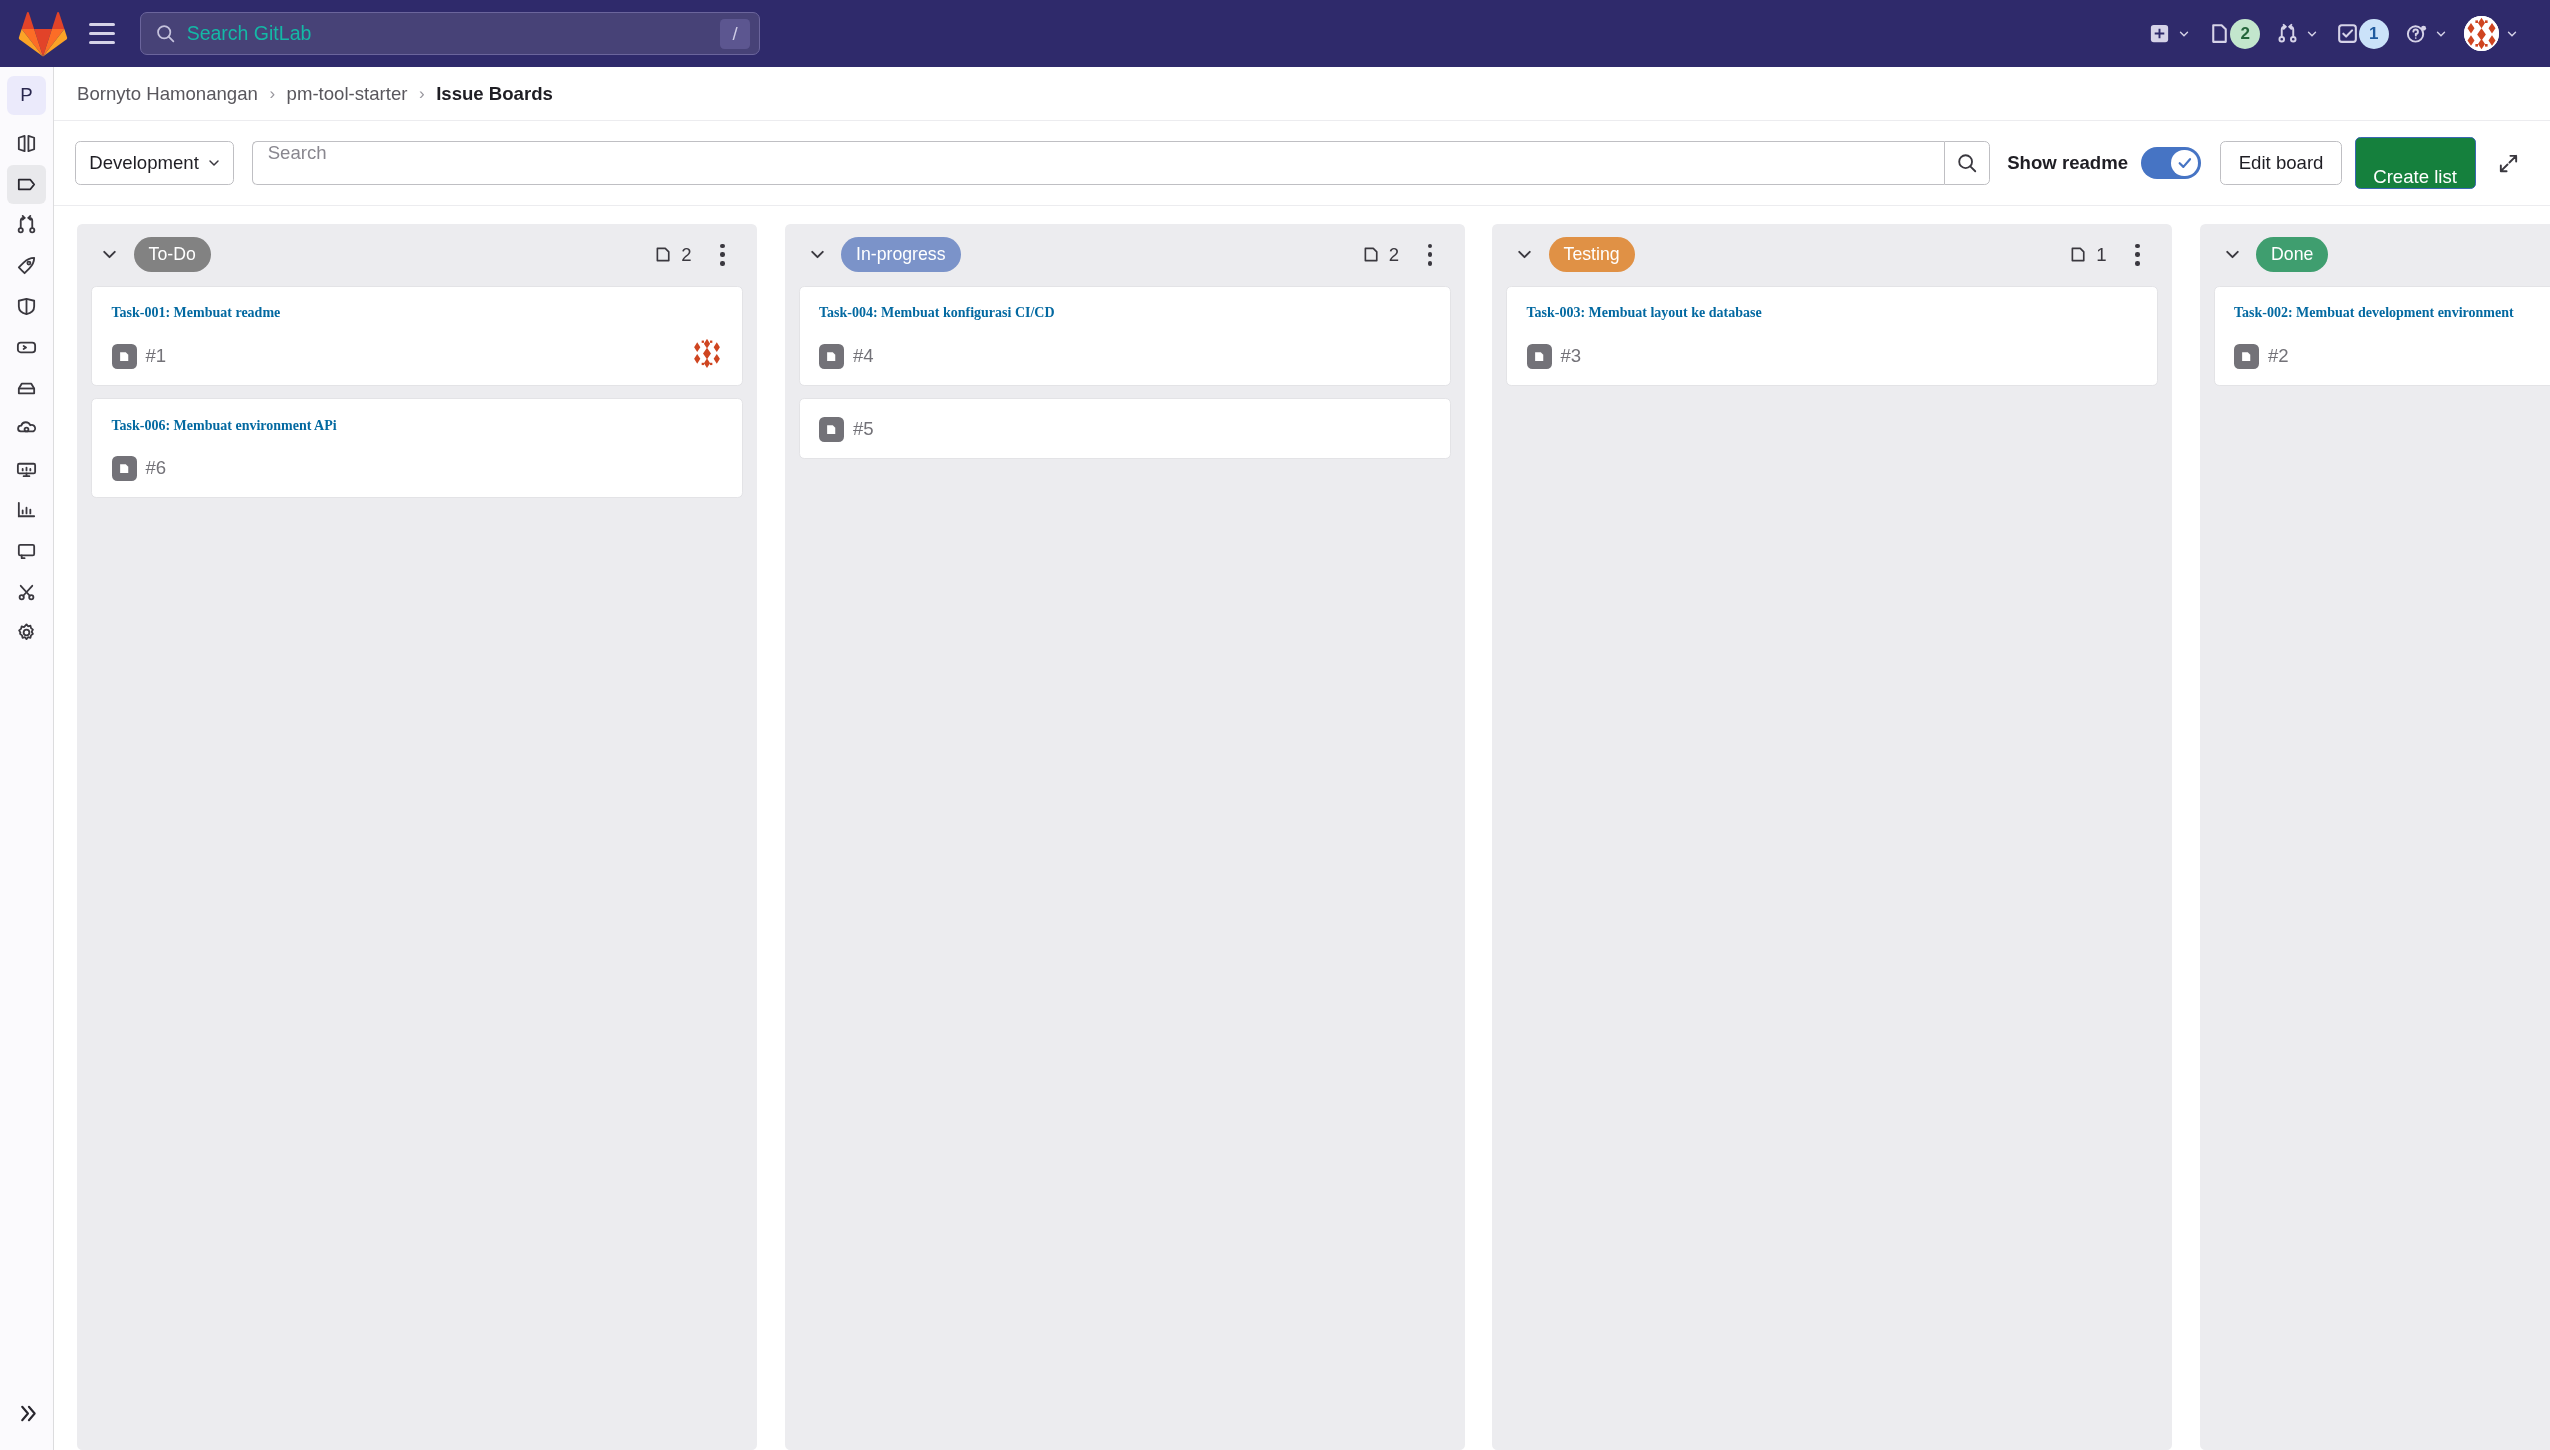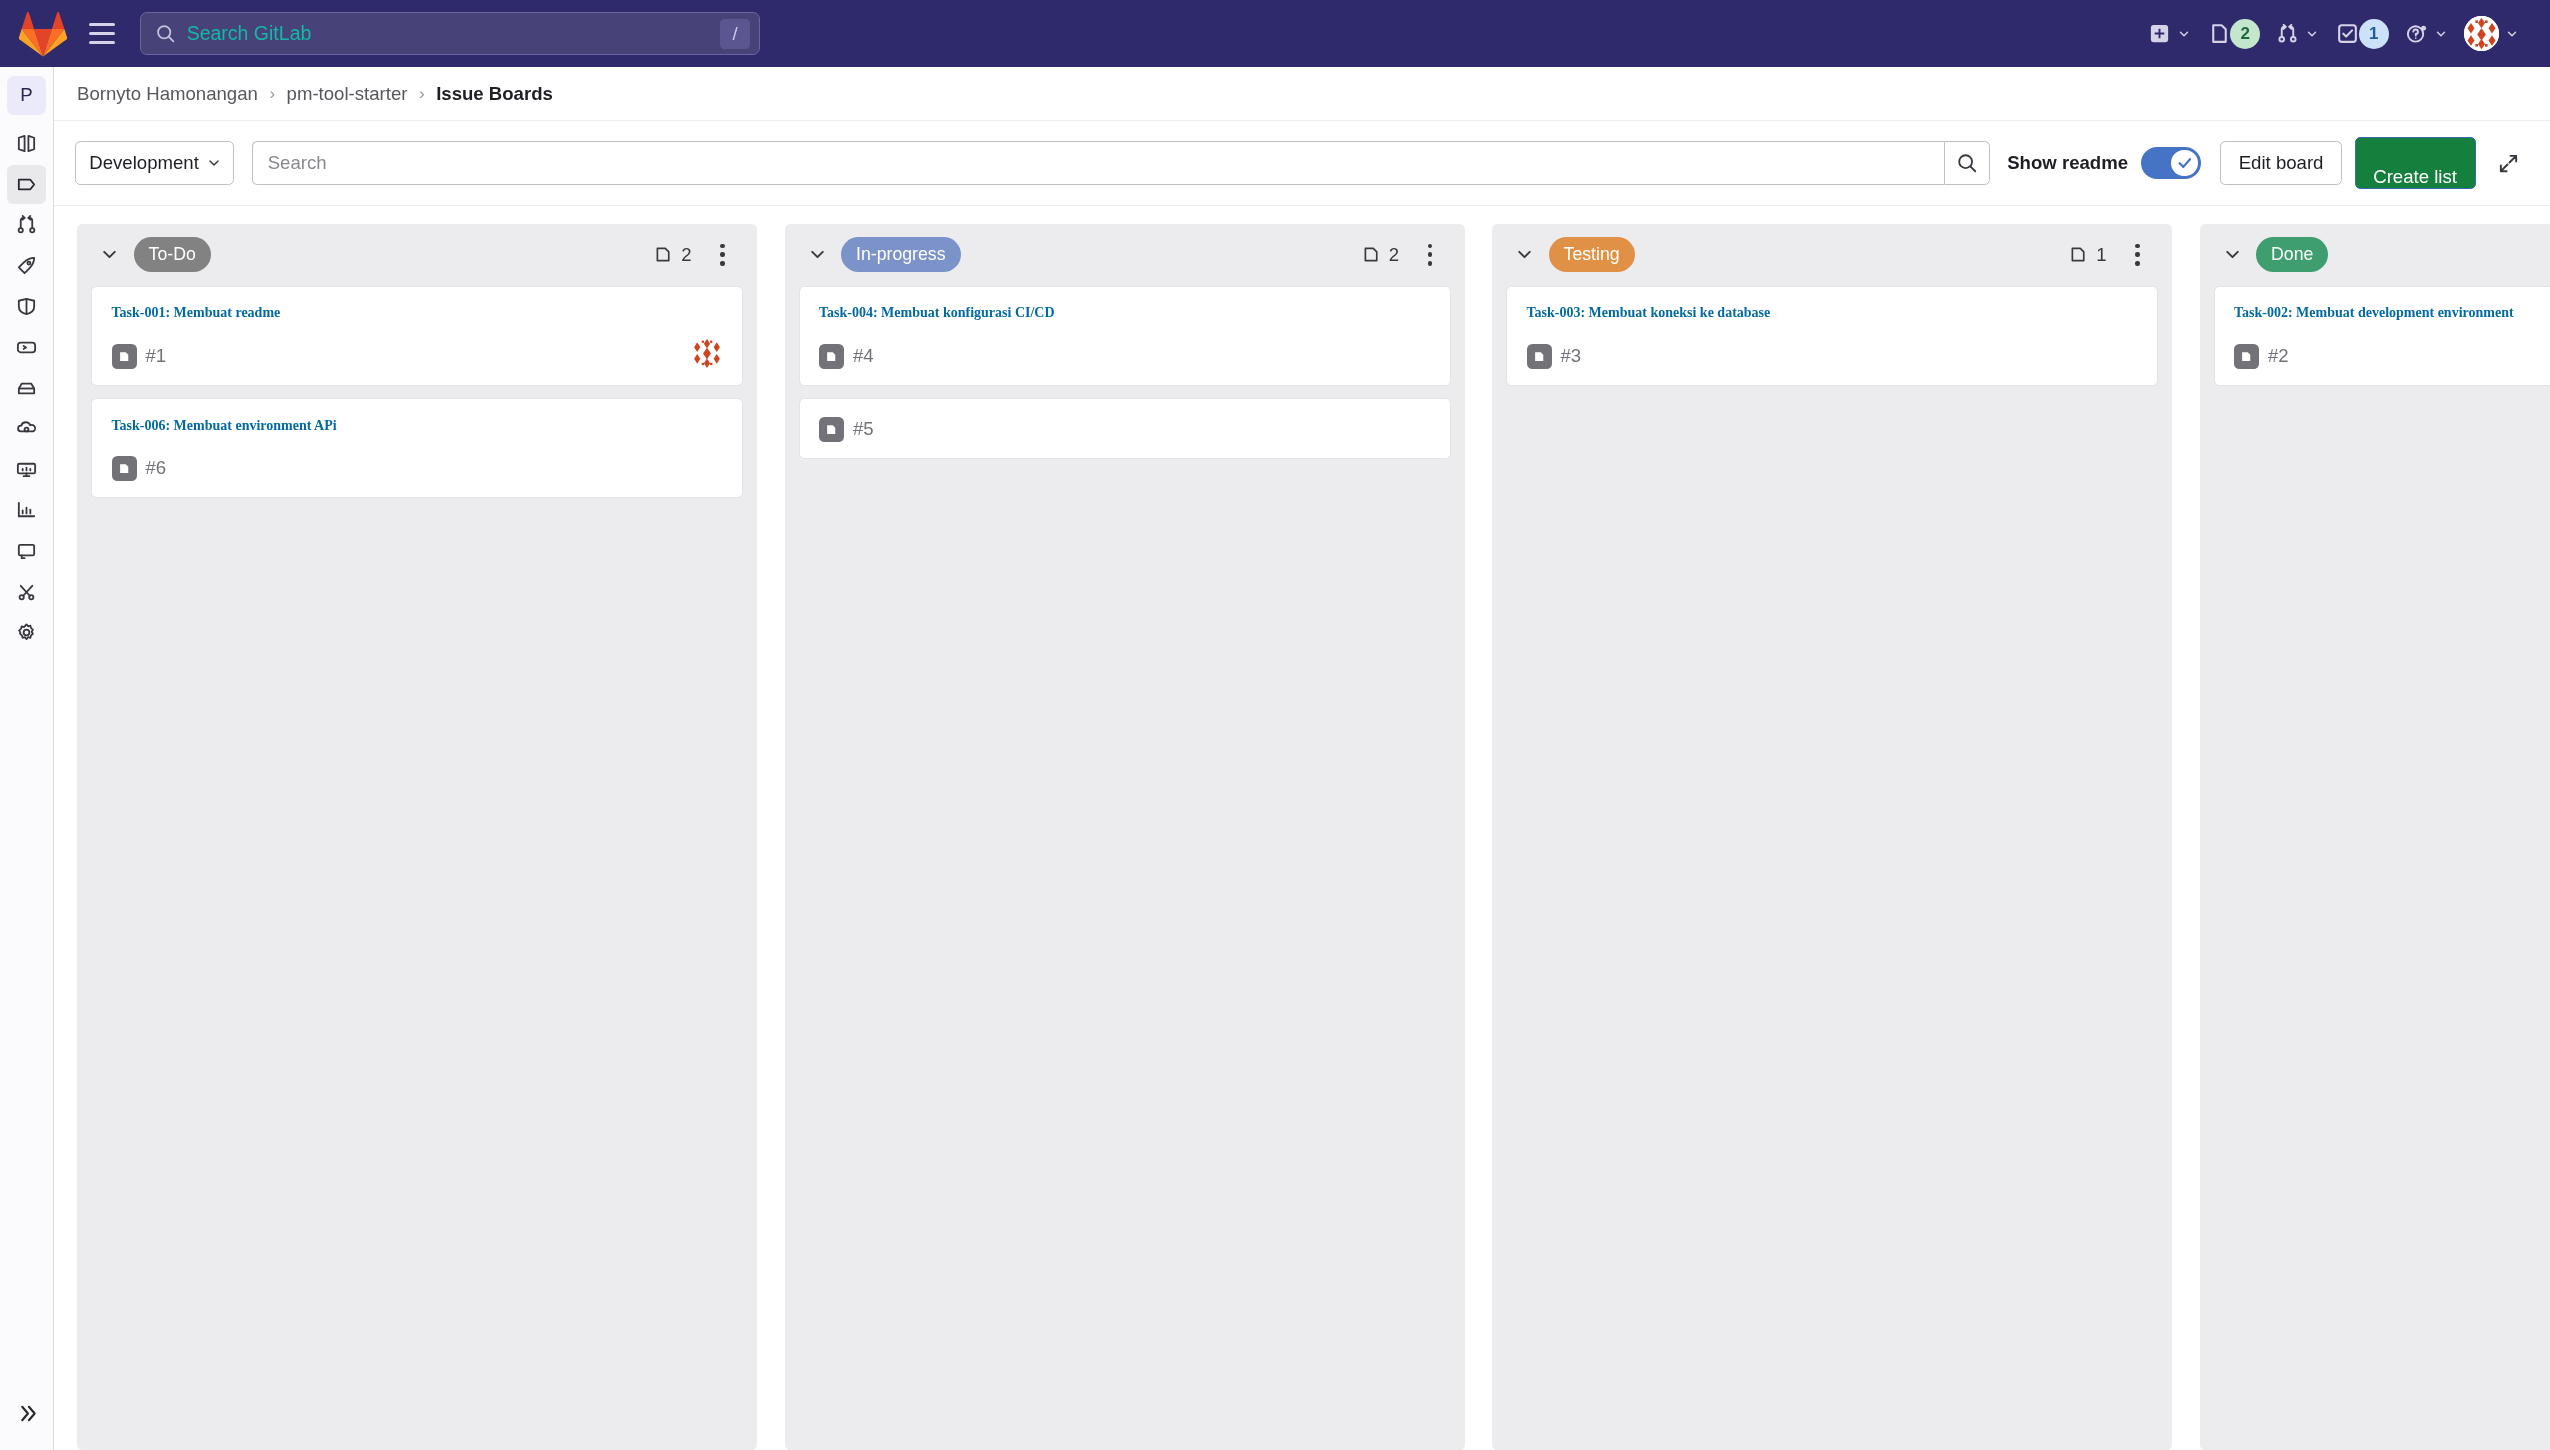--- a/index.html
+++ b/index.html
@@ -134,21 +134,21 @@
     border: 0.9px solid #bfbfc3; border-radius: 5.3px;
     background: #fff; cursor: pointer;
     display: flex; align-items: center; justify-content: space-between;
     padding: 0 10.6px 0 13.3px; font-size: 18.6px; color: #1f1e24;
   }
   .search-group { display: flex; flex: 1; margin-left: 17.7px; margin-right: 17.7px; }
   .board-search {
     flex: 1; height: 44px;
     border: 0.9px solid #bfbfc3; border-right: none;
     border-radius: 5.3px 0 0 5.3px;
-    background: #fff; display: flex; align-items: center;
+    background: #fff; display: flex; align-items: flex-start;
     padding-left: 15px; font-size: 18.6px; color: #89878f; cursor: text;
   }
   .search-btn {
     width: 46px; height: 44px;
     border: 0.9px solid #bfbfc3; border-radius: 0 5.3px 5.3px 0;
     background: #fff; cursor: pointer;
     display: flex; align-items: center; justify-content: center;
   }
   .show-labels-label { font-size: 18.6px; font-weight: 700; color: #1f1e24; white-space: nowrap; }
   .toggle {
@@ -616,21 +616,21 @@
               <span>1</span>
             </span>
             <span class="col-menu">
               <i></i>
               <i></i>
               <i></i>
             </span>
           </div>
           <div class="col-cards">
             <div class="card">
-              <div class="card-title">Task-003: Membuat koneksi ke database</div>
+              <div class="card-title">Task-003: Membuat layout ke database</div>
               <div class="card-foot">
                 <span class="issue-chip">
                   <svg width="15" height="15" viewBox="0 0 24 24" fill="#ffffff">
                     <path d="M5 5h9l4 4v10H5z"></path>
                   </svg>
                 </span>
                 <span class="issue-ref">#3</span>
               </div>
             </div>
           </div>

